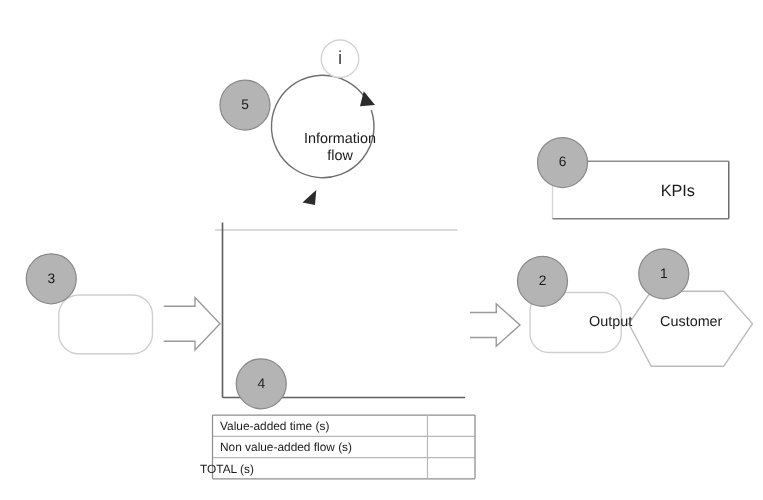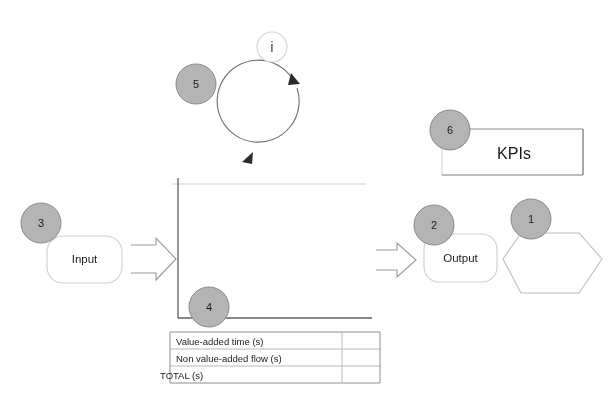--- a/index.html
+++ b/index.html
@@ -40,21 +40,21 @@
     position: absolute;
     font-family: "Liberation Sans", sans-serif;
     font-size: 11px;
     color: #1a1a1a;
     text-align: center;
     line-height: 1;
   }
   .shape-label { font-size: 11.5px; }
   .info-label  { font-size: 11.5px; }
   .i-label     { font-size: 15px; color: #4a4a4a; }
-  .kpi-label   { font-size: 16px; }
+  .kpi-label   { font-size: 13px; text-align: right; }
   .cell-label {
     position: absolute;
     font-size: 9.5px;
     font-family: "Liberation Sans", sans-serif;
     color: #1a1a1a;
     text-align: left;
     white-space: nowrap;
     line-height: 1;
   }
 </style>
@@ -130,26 +130,28 @@
     <circle cx="196" cy="84" r="20" fill="#b4b4b4" stroke="#8a8a8a" stroke-width="1"></circle>
     <circle cx="41" cy="223" r="20" fill="#b4b4b4" stroke="#8a8a8a" stroke-width="1"></circle>
     <circle cx="209" cy="307" r="20" fill="#b4b4b4" stroke="#8a8a8a" stroke-width="1"></circle>
     <circle cx="434" cy="225" r="20" fill="#b4b4b4" stroke="#8a8a8a" stroke-width="1"></circle>
     <circle cx="531" cy="219" r="20" fill="#b4b4b4" stroke="#8a8a8a" stroke-width="1"></circle>
     <circle cx="450" cy="130" r="20" fill="#b4b4b4" stroke="#8a8a8a" stroke-width="1"></circle>
   </svg>
 
   <div class="lbl i-label" style="left:262px; top:38px; width:20px;">i</div>
 
-
-  <div class="lbl shape-label" style="left:47px; top:253px; width:75px;">Input</div>
+  <div class="lbl info-label" style="left:232px; top:105px; width:80px;">Information
+flow</div>
 
 
-  <div class="lbl shape-label" style="left:424px; top:252px; width:73px;">Output</div>
 
+  <div class="lbl shape-label" style="left:424px; top:252px; width:73px;padding-left:28px;">Output</div>
+
+  <div class="lbl shape-label" style="left:511px; top:252px; width:84px;">Customer</div>
 
   <div class="lbl kpi-label" style="left:472px; top:145px; width:84px;">KPIs</div>
 
   <div class="num" style="left:186px; top:79px;  width:20px;">5</div>
   <div class="num" style="left:31px;  top:218px; width:20px;">3</div>
   <div class="num" style="left:199px; top:302px; width:20px;">4</div>
   <div class="num" style="left:424px; top:220px; width:20px;">2</div>
   <div class="num" style="left:521px; top:214px; width:20px;">1</div>
   <div class="num" style="left:440px; top:125px; width:20px;">6</div>
 

